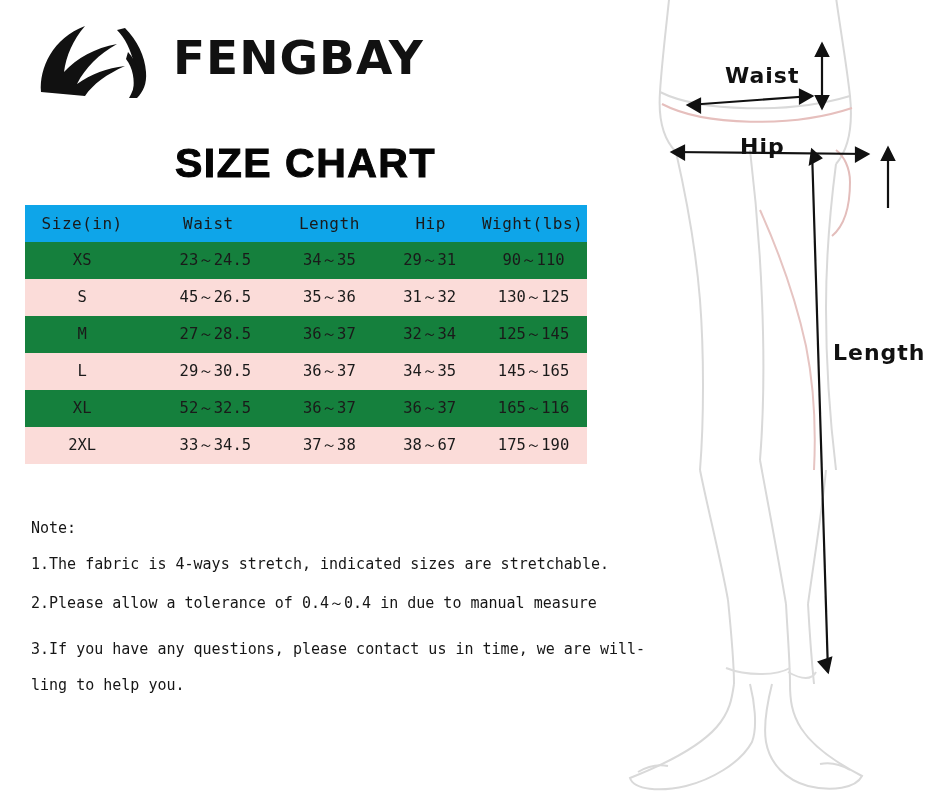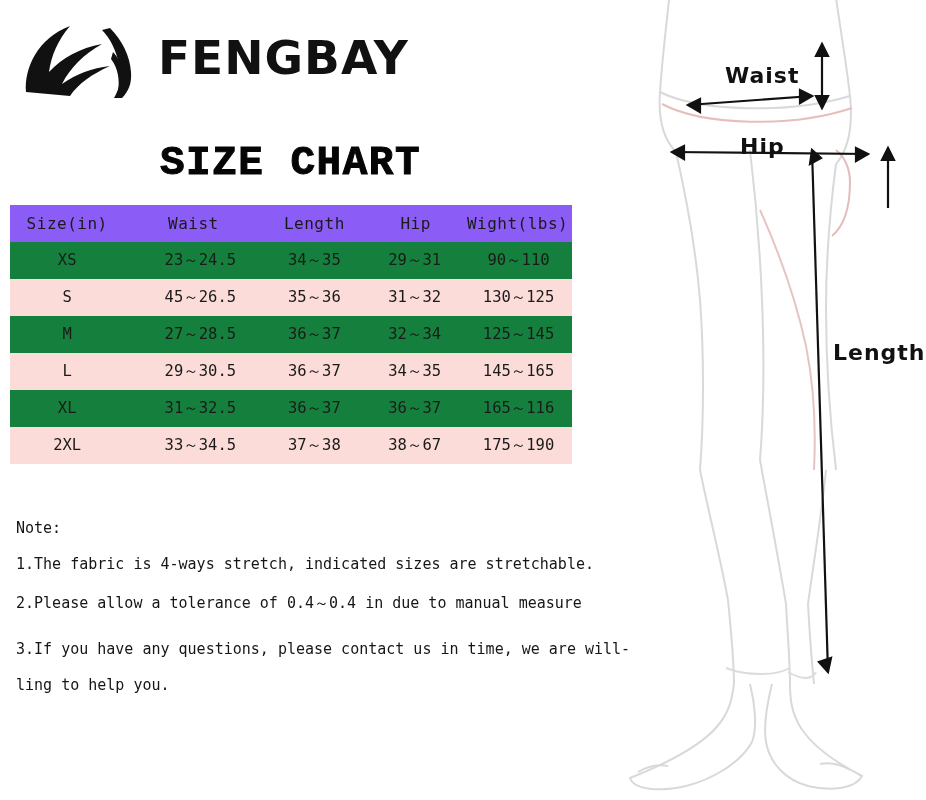--- a/index.html
+++ b/index.html
@@ -12,21 +12,21 @@
     height: 800px;
     position: relative;
     overflow: hidden;
     font-family: "DejaVu Sans Mono", monospace;
     color: #1a1a1a;
   }
 
   
   #left-panel {
     position: absolute;
-    left: 0;
+    left: 15px;
     top: 0;
     width: 620px;
     height: 800px;
   }
 
   
   #logo-block {
     position: absolute;
     left: 18px;
     top: 22px;
@@ -49,21 +49,21 @@
     font-size: 47px;
     letter-spacing: 1px;
     color: #111;
   }
 
   
   #size-chart-title {
     position: absolute;
     left: 160px;
     top: 140px;
-    font-family: Liberation Mono, monospace;
+    font-family: Liberation Sans, sans-serif;
     font-weight: bold;
     font-size: 41px;
     letter-spacing: 1.5px;
     color: #050505;
     text-align: right;
     -webkit-text-stroke: 1px #050505;
   }
 
   
   #size-table {
@@ -77,21 +77,21 @@
   }
   #size-table th, #size-table td {
     padding: 0;
     height: 37px;
     line-height: 37px;
     font-weight: normal;
     text-align: center;
     white-space: nowrap;
   }
   #size-table thead tr {
-    background: #8b5cf6;
+    background: #0ea5e9;
   }
   #size-table thead th {
     font-size: 16px;
     letter-spacing: 0.5px;
   }
   #size-table tbody tr.odd  { background: #15803d; }
   #size-table tbody tr.even { background: #fbdcd9; }
 
   
   .c-size   { width: 128px; text-align: center; }
@@ -195,21 +195,21 @@
       </tr>
       <tr class="even">
         <td class="c-size">L</td>
         <td class="c-waist">29～30.5</td>
         <td class="c-length">36～37</td>
         <td class="c-hip">34～35</td>
         <td class="c-weight">145～165</td>
       </tr>
       <tr class="odd">
         <td class="c-size">XL</td>
-        <td class="c-waist">31～32.5</td>
+        <td class="c-waist">52～32.5</td>
         <td class="c-length">36～37</td>
         <td class="c-hip">36～37</td>
         <td class="c-weight">165～116</td>
       </tr>
       <tr class="even">
         <td class="c-size">2XL</td>
         <td class="c-waist">33～34.5</td>
         <td class="c-length">37～38</td>
         <td class="c-hip">38～67</td>
         <td class="c-weight">175～190</td>

